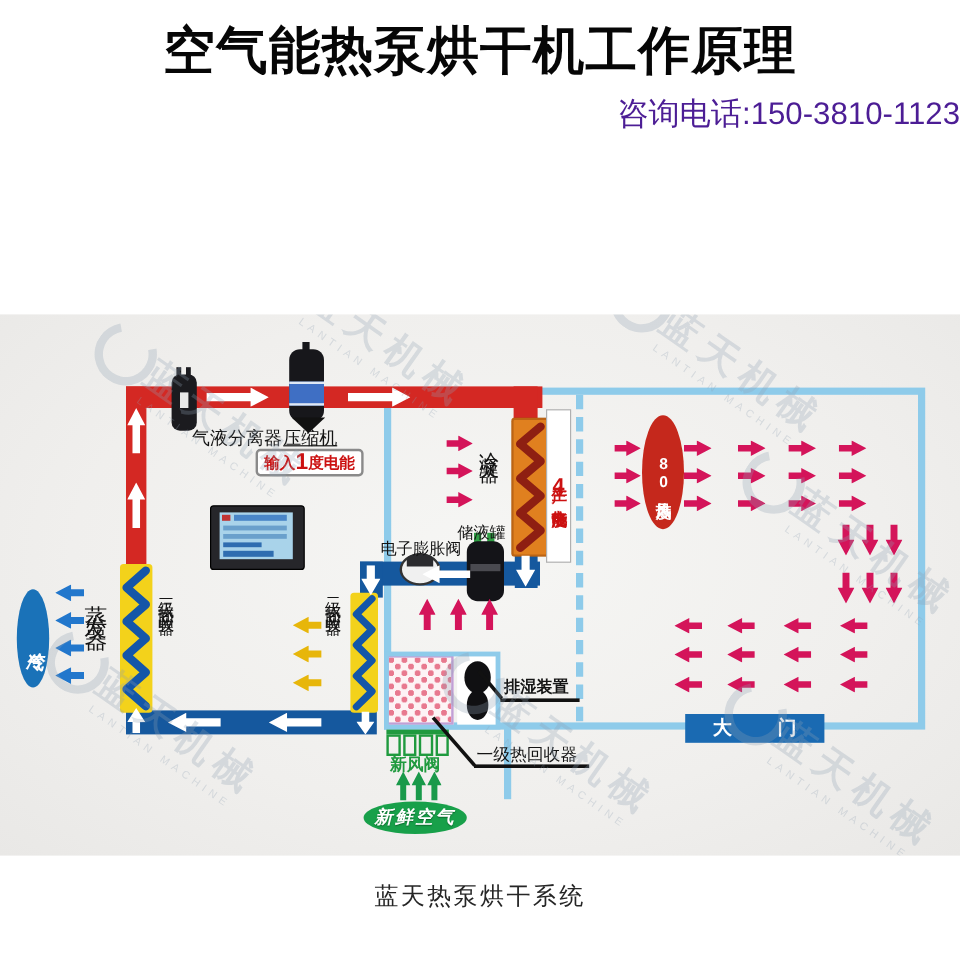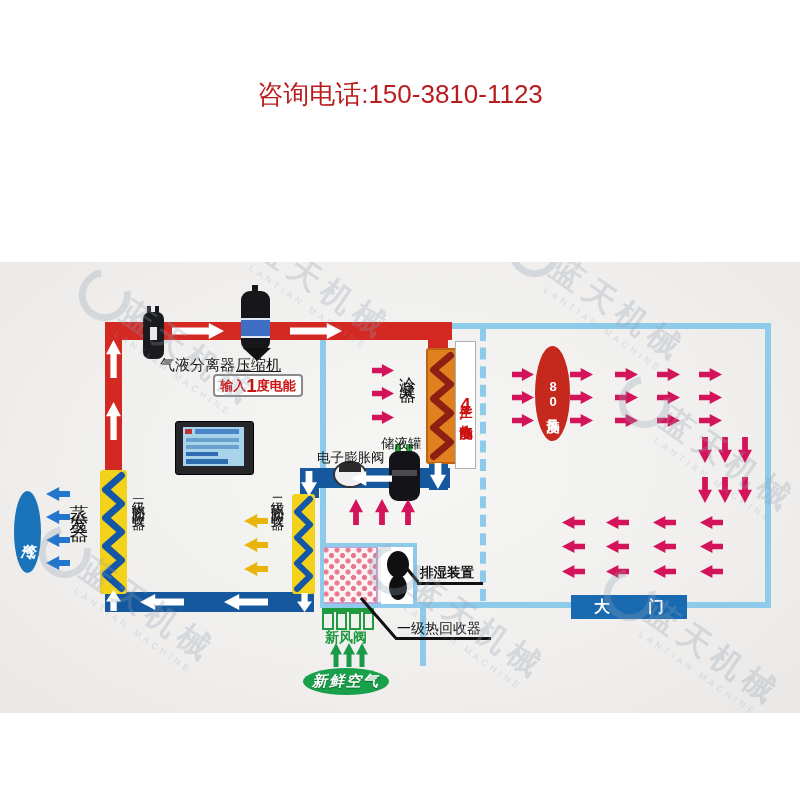--- a/index.html
+++ b/index.html
@@ -1,21 +1,21 @@
 <!DOCTYPE html>
 <html><head>
 <meta charset="utf-8">
 <style>
   html,body{margin:0;padding:0;background:#fff;}
   #page{position:relative;width:800px;height:798px;background:#fff;overflow:hidden;
         font-family:"Liberation Sans","DejaVu Sans",sans-serif;}
   .abs{position:absolute;}
   .vtext{writing-mode:vertical-rl;text-orientation:upright;}
   #title{left:0;top:14px;width:800px;text-align:center;font-size:43px;font-weight:900;color:#060606;letter-spacing:1px;}
-  #phone{left:0;top:77px;width:800px;text-align:center;font-size:26px;font-weight:500;color:#b91c1c;}
+  #phone{left:0;top:77px;width:800px;text-align:right;font-size:26px;font-weight:500;color:#4c1d95;}
   #intro{left:27px;top:127px;width:748px;font-size:21px;line-height:30.6px;color:#151515;
          text-align:justify;text-indent:2em;margin:0;}
   #diagram-bg{left:0;top:262px;width:800px;height:451px;
       background:radial-gradient(ellipse at 50% 45%, #f6f6f4 0%, #f0efed 60%, #e9e8e6 100%);z-index:1;}
   #caption{left:0;top:733px;width:800px;text-align:center;font-size:20px;color:#262626;letter-spacing:2px;}
   .wall{box-sizing:border-box;background:transparent;}
   .pipe{z-index:3;}
   .lbl{z-index:6;color:#141414;white-space:nowrap;}
   .line{background:#111;z-index:6;transform-origin:0 0;}
   .ell{border-radius:50%;z-index:5;display:flex;align-items:center;justify-content:center;}
@@ -24,20 +24,21 @@
   .wm{position:absolute;width:230px;height:120px;transform:rotate(35deg);opacity:.28;color:#8fa0b2;}
   .wm .ring{position:absolute;left:2px;top:6px;width:38px;height:38px;border:7px solid;border-radius:50%;border-top-color:transparent;}
   .wm .zh{position:absolute;left:52px;top:10px;font-size:32px;letter-spacing:7px;white-space:nowrap;font-weight:bold;}
   .wm .en{position:absolute;left:58px;top:52px;font-size:9px;letter-spacing:4px;white-space:nowrap;}
 </style>
 </head>
 <body>
 
 <div id="page">
 
+  <div class="abs" id="title">空气能热泵烘干机工作原理</div>
   <div class="abs" id="phone">咨询电话:150-3810-1123</div>
 
   <div class="abs" id="diagram-bg"></div>
 
   <div class="abs wall" style="left: 320px; top: 323px; width: 451px; height: 285px; border: 6px solid rgb(142, 203, 234); z-index: 2;"></div>
   <div class="abs" style="left: 480px; top: 329px; height: 272px; width: 0px; border-left: 6px dashed rgb(142, 203, 234); z-index: 2; border-top-color: rgb(142, 203, 234); border-right-color: rgb(142, 203, 234); border-bottom-color: rgb(142, 203, 234);"></div>
   <div class="abs wall" style="left: 320px; top: 543px; width: 97px; height: 65px; border: 4px solid rgb(142, 203, 234); z-index: 5;"></div>
   <div class="abs" style="left: 420px; top: 606px; width: 6px; height: 60px; z-index: 2; background: rgb(142, 203, 234);"></div>
 
   <div class="abs" style="left: 571px; top: 595px; width: 116px; height: 24px; z-index: 5; display: flex; align-items: center; justify-content: center; background: rgb(26, 106, 178);">
@@ -365,13 +366,14 @@
         <div class="zh">蓝天机械</div>
         <div class="en">LANTIAN MACHINE</div>
       </div>
       <div class="wm" style="left: 570px; top: 346px;">
         <span class="ring"></span>
         <div class="zh">蓝天机械</div>
         <div class="en">LANTIAN MACHINE</div>
       </div>
     </div>
 
+  <div class="abs" id="caption">蓝天热泵烘干系统</div>
 </div>
 
 </body></html>

